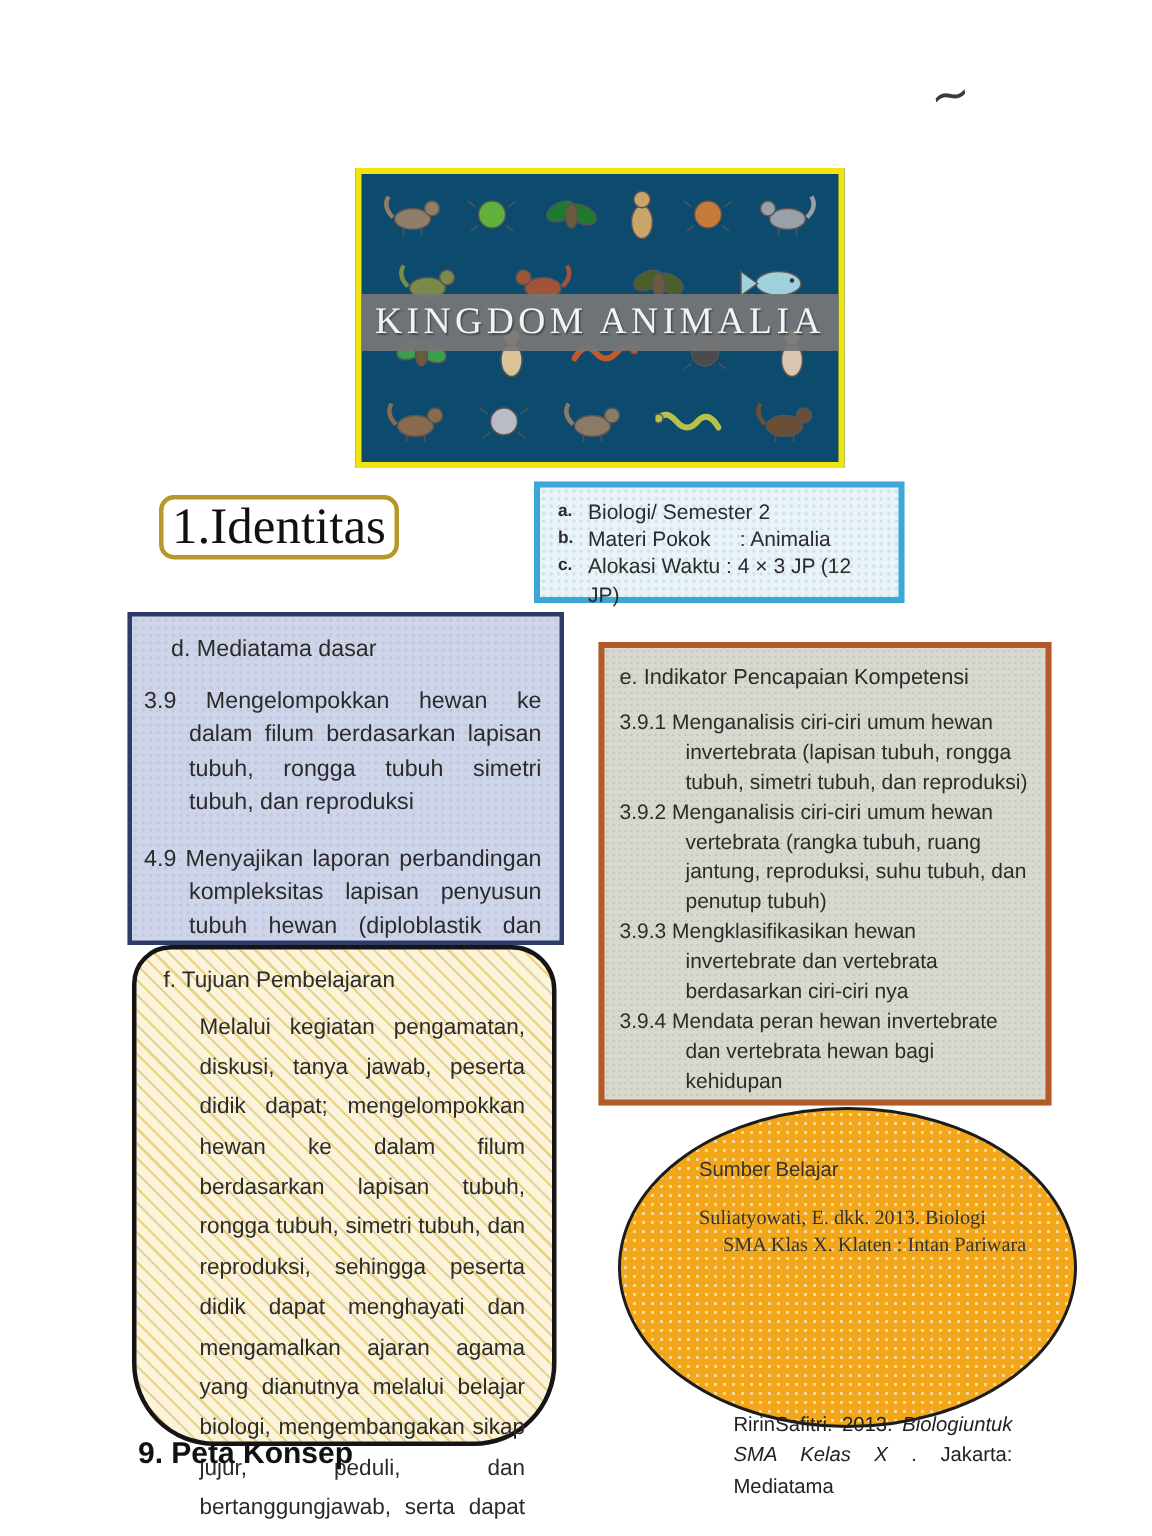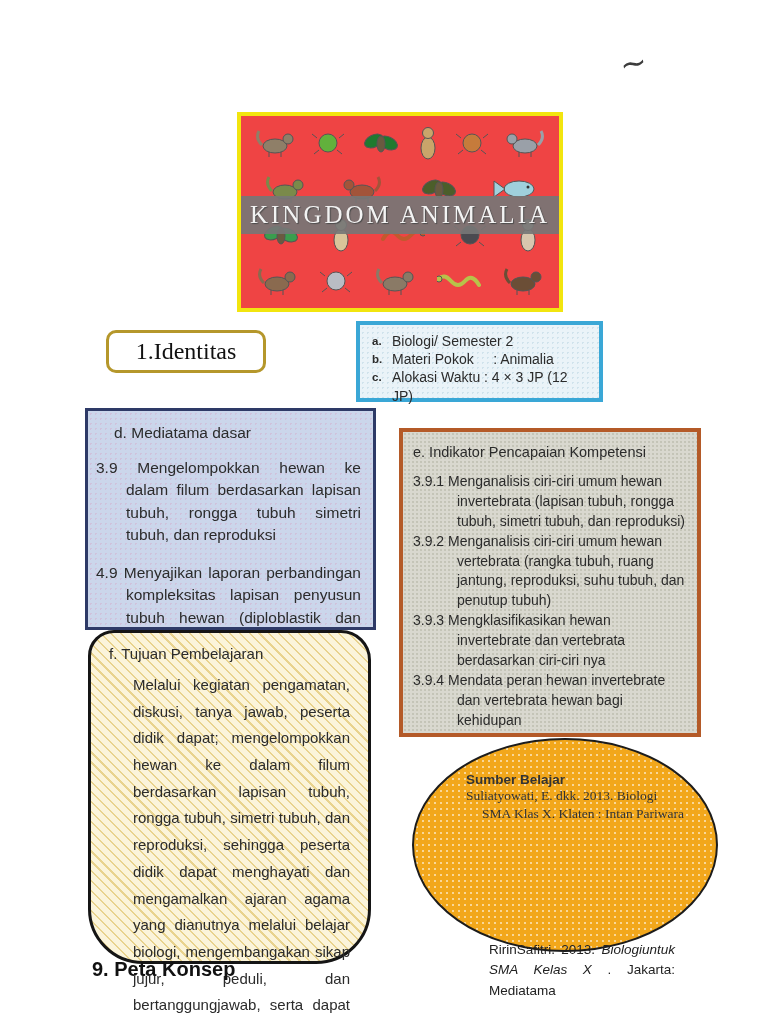--- a/index.html
+++ b/index.html
@@ -4,32 +4,32 @@
 <style>
   html,body{margin:0;padding:0;background:#ffffff;}
   .page{position:relative;width:768px;height:1024px;background:#ffffff;overflow:hidden;
         font-family:"Liberation Sans",sans-serif;color:#2b2b2b;}
   .abs{position:absolute;}
 
   
   .tilde{left:620px;top:44px;font-size:32px;color:#3c3c3c;transform:rotate(-10deg);font-family:"DejaVu Sans",sans-serif;}
 
   
-  .hero{left:237px;top:112px;width:326px;height:200px;border:4px solid #f2e50f;background:#ef4444;box-sizing:border-box;}
+  .hero{left:237px;top:112px;width:326px;height:200px;border:4px solid #f2e50f;background:#0c4a6e;box-sizing:border-box;}
   .animals{position:absolute;inset:5px;display:flex;flex-direction:column;justify-content:space-between;}
   .arow{display:flex;justify-content:space-around;align-items:center;height:44px;}
   .animal{display:inline-block;line-height:0;}
   .banner{position:absolute;left:0px;right:0px;top:80px;height:38px;background:rgba(118,118,118,.92);
           color:#f3f3f3;font-family:"Liberation Serif",serif;font-size:25px;letter-spacing:3px;
           display:flex;align-items:center;justify-content:center;text-shadow:1px 1px 1px #4a4a4a;}
 
   
   .identitas{left:106px;top:330px;width:160px;height:43px;border:3px solid #b5972b;border-radius:10px;
              background:#fff;display:flex;align-items:center;justify-content:center;
-             font-family:"Liberation Serif",serif;font-size:24px;color:#111;box-sizing:border-box;}
+             font-family:"Liberation Serif",serif;font-size:34px;color:#111;box-sizing:border-box;}
 
   
   .info-box{left:356px;top:321px;width:247px;height:81px;border:4px solid #3aa7d6;background:#eaf3f8;
             background-image:radial-gradient(rgba(140,185,205,.28) 1px,transparent 1px);background-size:5px 5px;
             box-sizing:border-box;padding:7px 8px 0 12px;font-size:14px;line-height:1.3;}
   .info-item{display:flex;}
   .info-label{font-weight:bold;font-size:11.5px;width:20px;flex:0 0 20px;padding-top:2px;}
   .info-text{white-space:pre-wrap;}
 
   
@@ -50,21 +50,21 @@
   .tj-box{left:88px;top:630px;width:283px;height:334px;border:3px solid #151515;
           border-radius:26px 30px 55px 55px;background:#fbf4da;
           background-image:repeating-linear-gradient(45deg,rgba(214,178,66,.5) 0 1.5px,transparent 1.5px 7px);
           box-sizing:border-box;padding:12px 14px 0 18px;font-size:15px;}
   .tj-body{margin:10px 4px 0 24px;text-align:justify;line-height:1.78;}
 
   
   .ellipse{left:412px;top:738px;width:306px;height:214px;border-radius:50%;border:2px solid #1c1c1c;
            background:#f2a71b;background-image:radial-gradient(rgba(255,255,255,.55) 1px,transparent 1.3px);
            background-size:6px 6px;box-sizing:border-box;padding:32px 28px 0 52px;font-size:13.5px;color:#333;}
-  .el-title{margin-bottom:0;font-weight:bold;}
+  .el-title{margin-bottom:16px;}
   .el-ref{padding-left:16px;text-indent:-16px;margin-bottom:13px;line-height:1.35;font-family:Liberation Serif, serif;}
 
   
   .ririn{left:489px;top:940px;width:186px;font-size:13.5px;line-height:1.5;text-align:justify;z-index:5;color:#222;}
 
   
   .peta{left:92px;top:958px;font-size:20px;font-weight:bold;color:#111;}
 </style>
 </head>
 <body>

